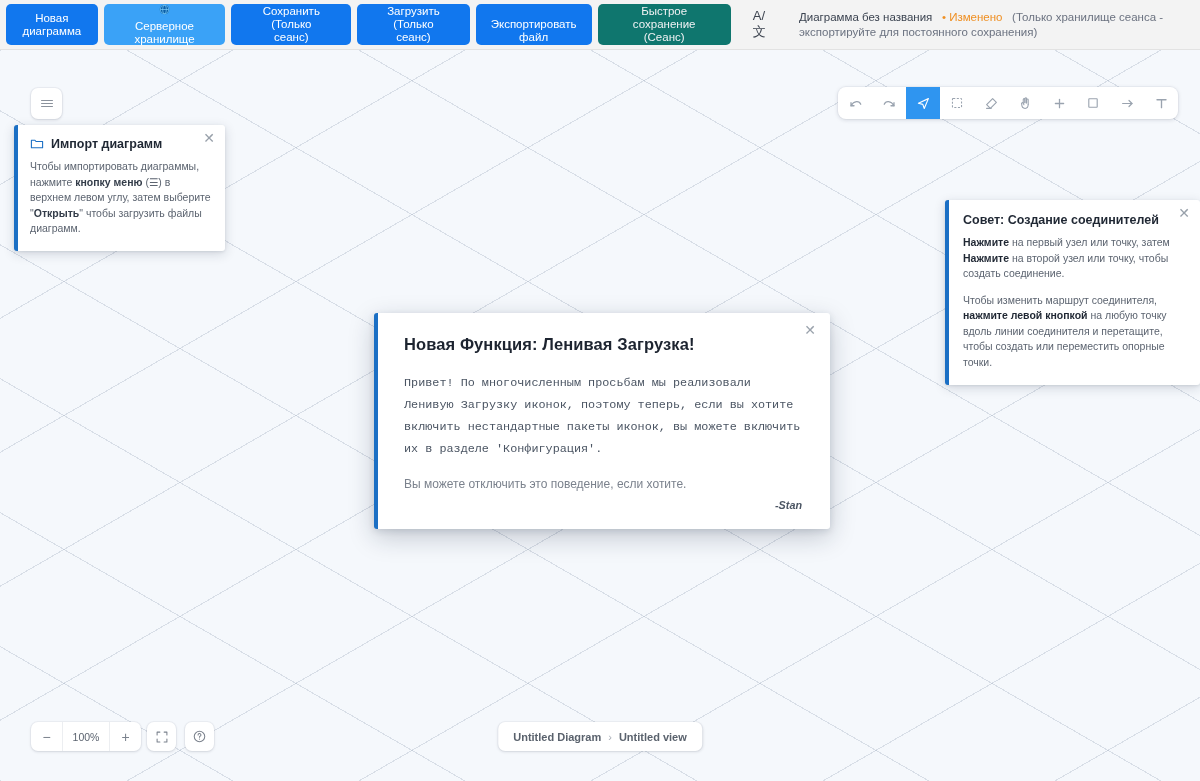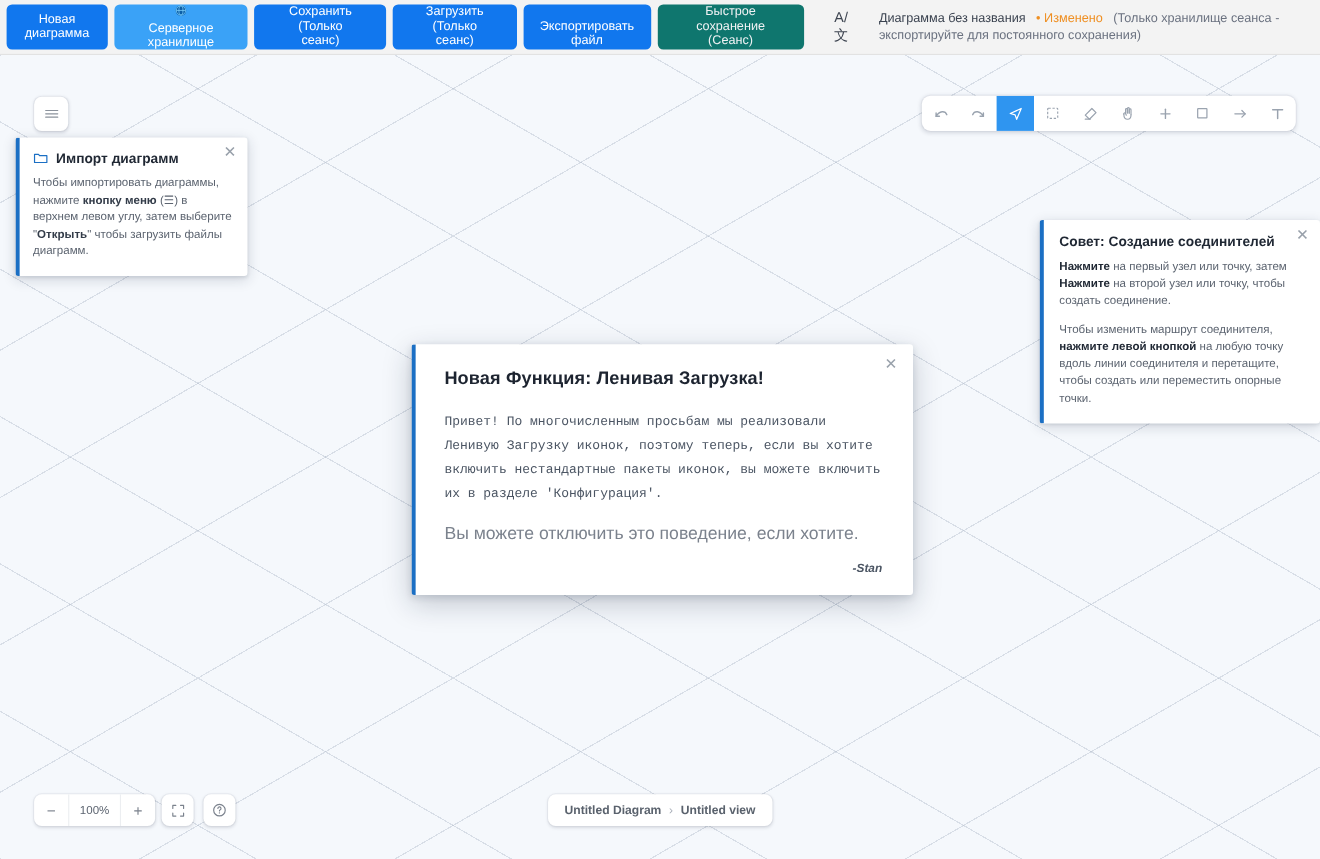--- a/index.html
+++ b/index.html
@@ -55,21 +55,20 @@
   .globe-ic { width: 11px; height: 11px; display:inline-block; flex:0 0 auto;}
   .export-ic { width: 13px; height: 13px; display:block; margin-bottom:1px;}
   .lang-toggle {
     margin-left: 10px;
     font-size: 13px;
     color: #3d4450;
     letter-spacing: .2px;
     cursor: pointer;
     padding: 4px 6px;
     font-family: "Liberation Sans", sans-serif;
-    text-align: center;
   }
   .doc-info {
     margin-left: 10px;
     font-size: 11.5px;
     line-height: 15px;
     color: #4b5563;
     max-width: 395px;
   }
   .doc-info .title { color:#3b4350; }
   .doc-info .modified { color:#ef8f22; }
@@ -186,21 +185,21 @@
     border-radius: 4px;
     padding: 11px 13px;
     display:flex; align-items:flex-start; gap:11px;
     margin-bottom: 15px;
   }
   .callout-ic { flex:0 0 auto; margin-top:2px; }
   .callout-ic span { display:block; width:13px; height:1.7px; background:#8fa5c4; margin:2.4px 0; border-radius:1px;}
   .modal .callout .ctxt { font-size: 10.8px; line-height: 15.5px; color:#3b4350; }
   .modal .callout .ctxt b { color:#1f2733; }
   .modal .foot {
-    font-size: 16px; color:#7b828d; margin-bottom: 16px;
+    font-size: 12px; color:#7b828d; margin-bottom: 8px;
   }
   .modal .sign {
     text-align: right; font-size: 10.8px; font-weight:bold; font-style: italic; color:#4b5563;
   }
 
   
   .zoom-group {
     position: absolute; left: 31px; bottom: 30px;
     height: 29px;
     display:flex; align-items:stretch;

